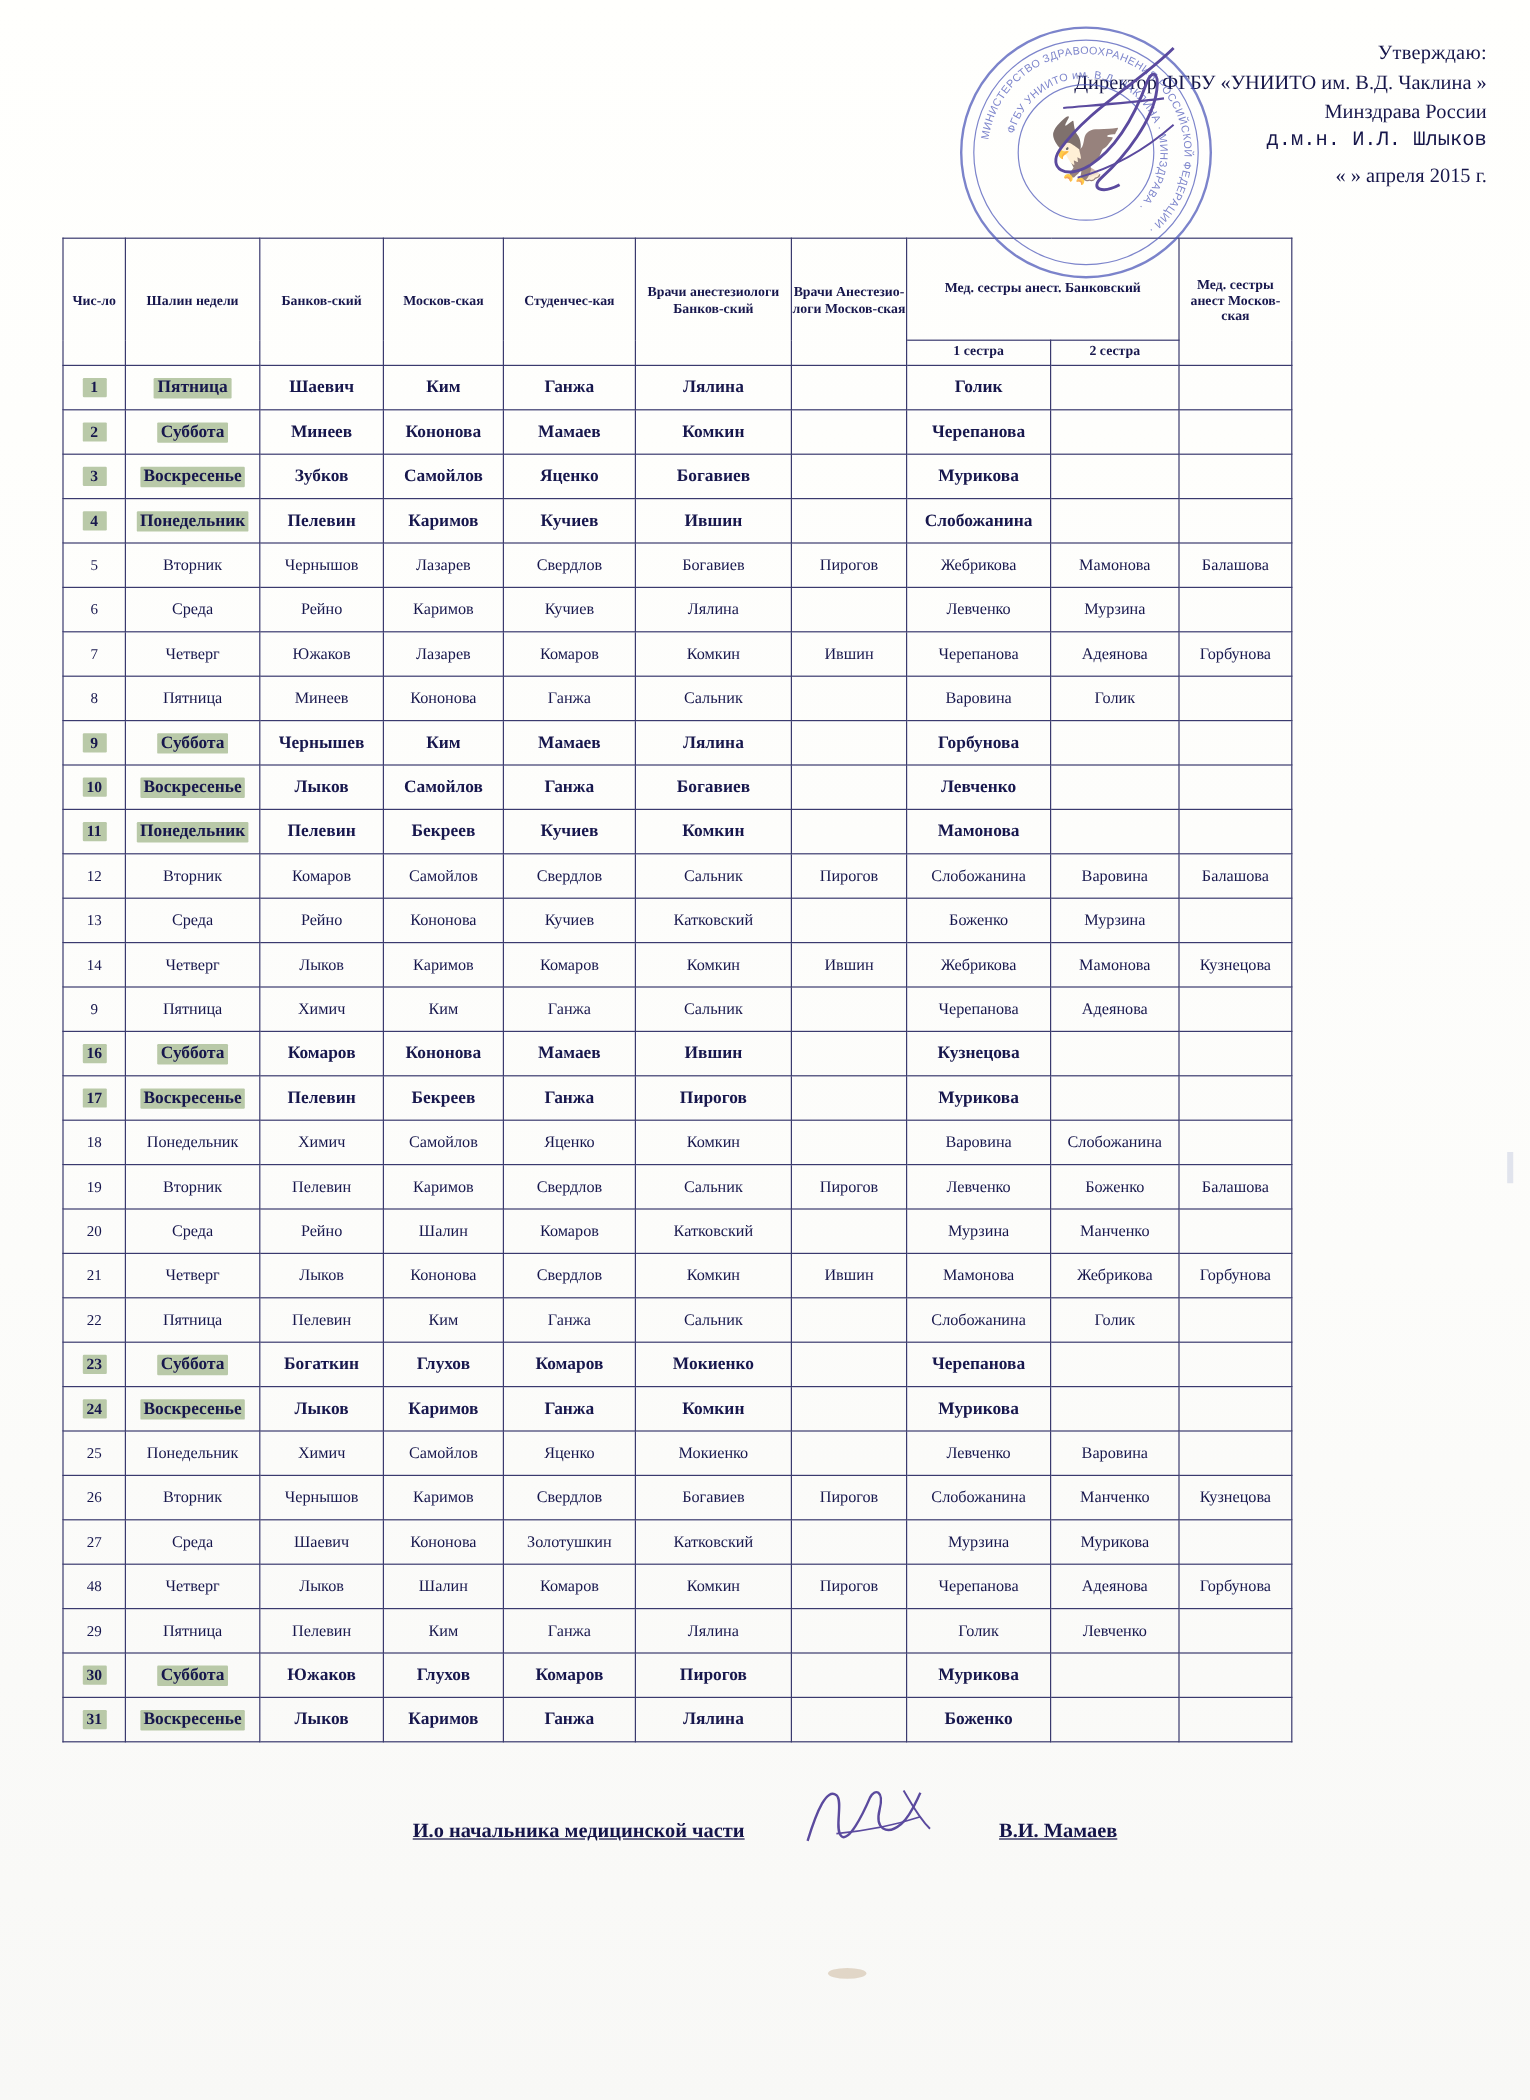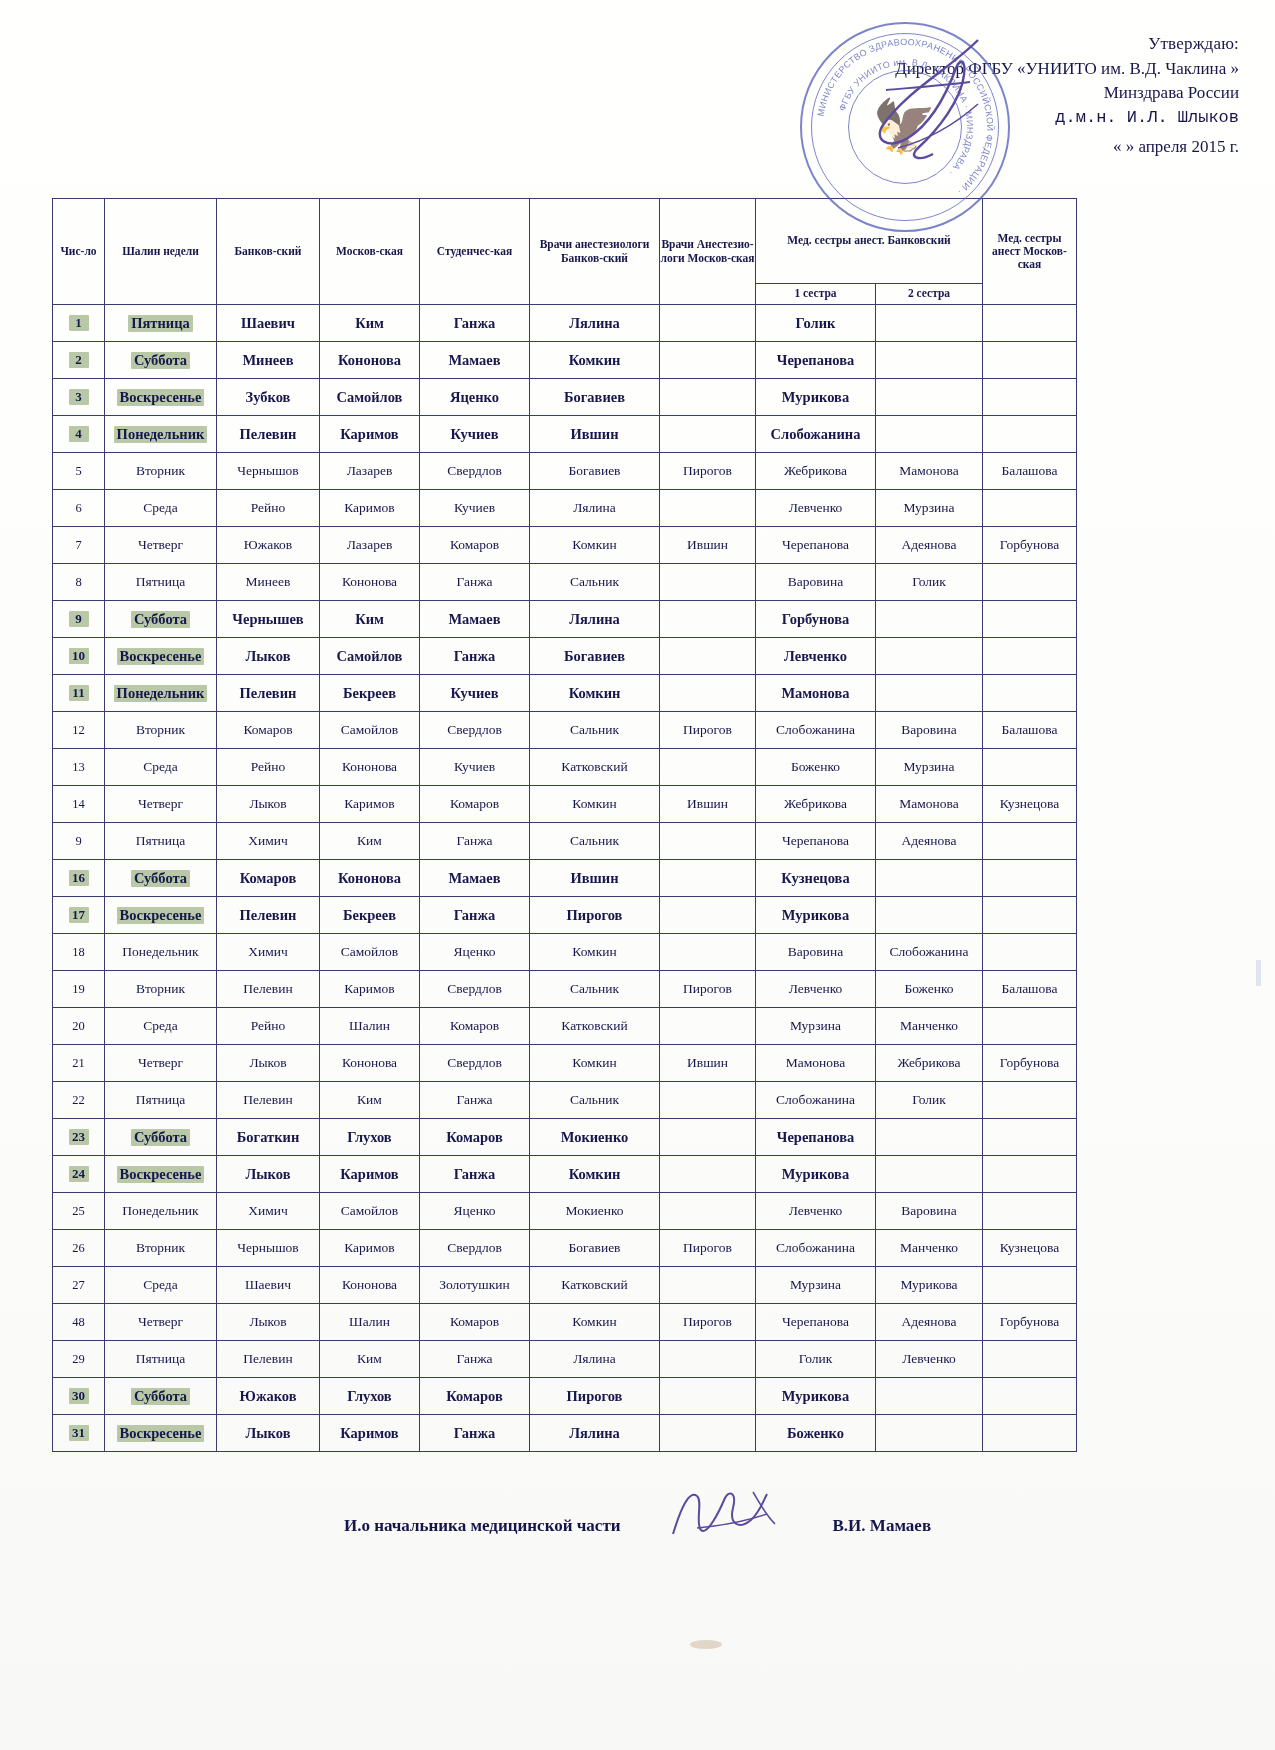--- a/index.html
+++ b/index.html
@@ -186,20 +186,21 @@
     z-index: 4;
   }
   .footer-inner {
     display: flex;
     align-items: flex-end;
     justify-content: center;
     gap: 46px;
     font-size: 17px;
     font-weight: bold;
     color: #15154a;
+    text-decoration: underline;
   }
   .sig-bottom {
     width: 120px;
     height: 58px;
     position: relative;
     top: 6px;
   }
   .sig-bottom svg path { stroke: #5b4a9e; fill: none; }
 
   .smudge {

